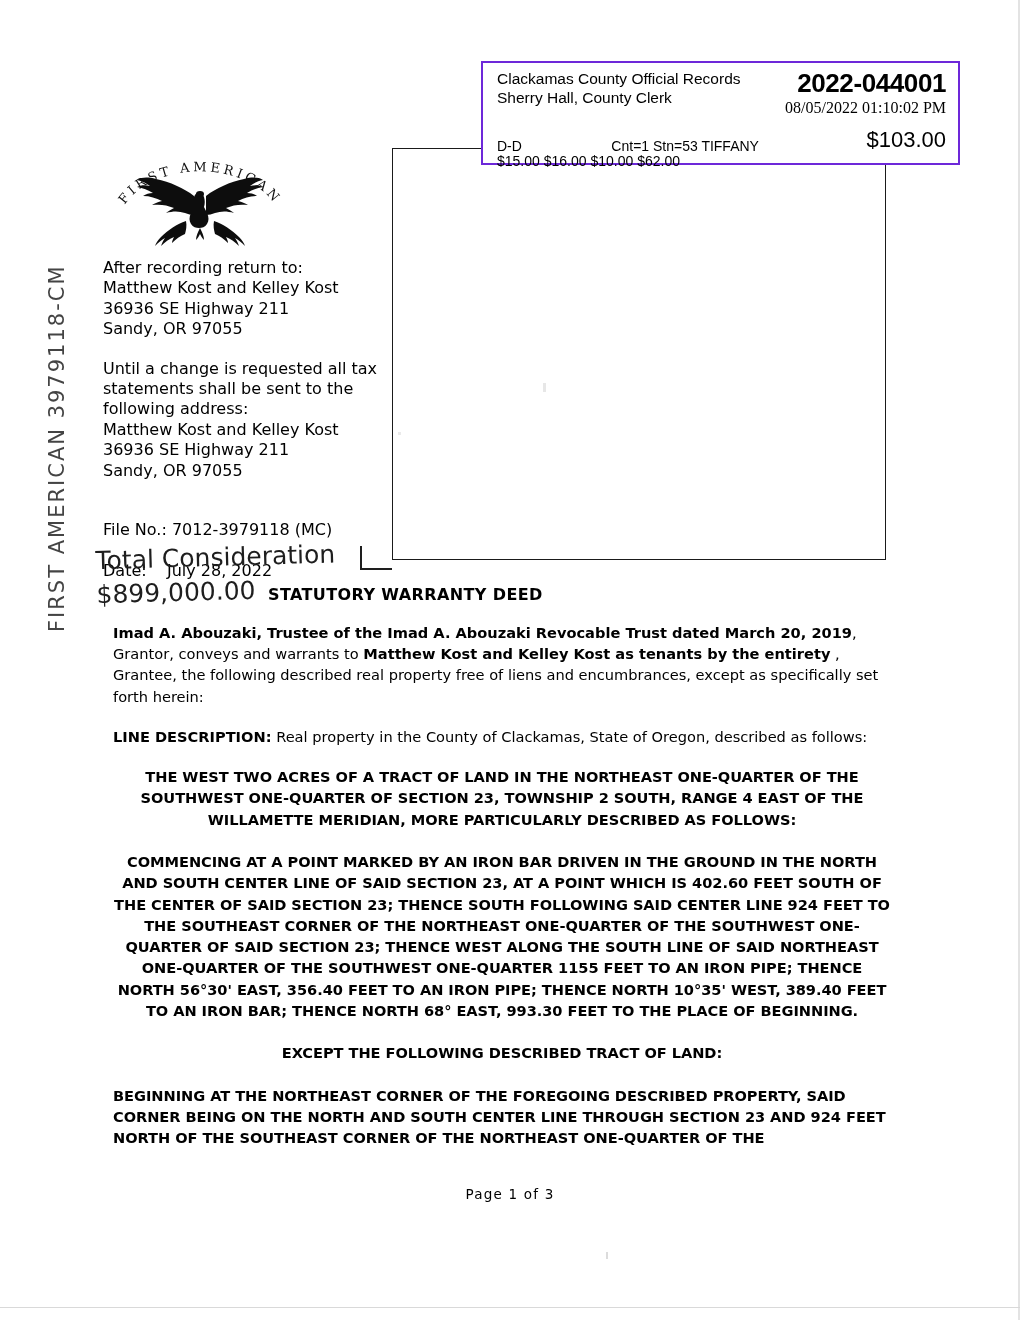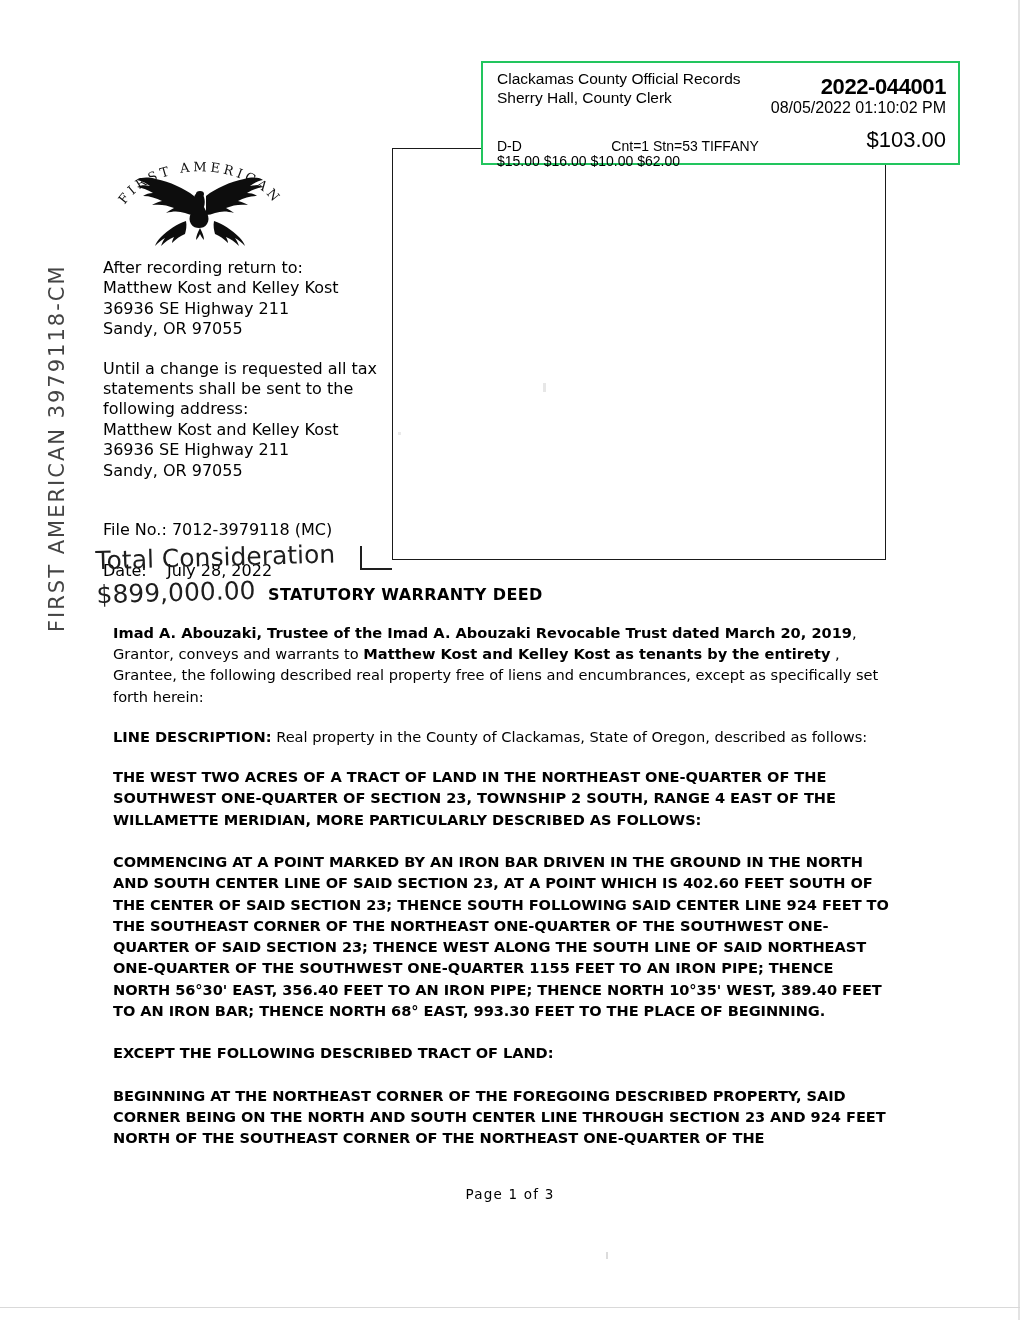--- a/index.html
+++ b/index.html
@@ -20,48 +20,48 @@
     overflow: hidden;
   }
 
   
   #recording-stamp {
     position: absolute;
     left: 481px;
     top: 61px;
     width: 479px;
     height: 104px;
-    border: 2px solid #22c55e;
+    border: 2px solid #6d28d9;
     box-sizing: border-box;
     background: #fff;
     z-index: 5;
   }
   .stamp-row-1 {
     position: absolute;
     left: 14px;
     top: 6px;
     font-family: "Liberation Sans", sans-serif;
     font-size: 15.5px;
     line-height: 19px;
     white-space: pre-line;
   }
   .stamp-docnum {
     position: absolute;
     right: 12px;
-    top: 11px;
+    top: 5px;
     font-family: "Liberation Sans", sans-serif;
-    font-size: 22px;
+    font-size: 26px;
     font-weight: bold;
     letter-spacing: -0.4px;
   }
   .stamp-datetime {
     position: absolute;
     right: 12px;
     top: 36px;
-    font-family: Liberation Sans, sans-serif;
+    font-family: Liberation Serif, serif;
     font-size: 16px;
   }
   .stamp-codes {
     position: absolute;
     left: 14px;
     top: 76px;
     font-family: "Liberation Sans", sans-serif;
     font-size: 14px;
     line-height: 15px;
   }
@@ -188,21 +188,21 @@
     margin: 0 0 19px 0;
     text-align: left;
   }
   .para b { font-weight: bold; text-align: center; }
   .para.allcaps {
     font-weight: bold;
     font-size: 14.6px;
     line-height: 21.3px;
     letter-spacing: -0.05px;
   }
-  .para.tight { margin-bottom: 21px; }
+  .para.tight { margin-bottom: 21px; text-align: center; }
 
   
   #footer {
     position: absolute;
     left: 0;
     top: 1186px;
     width: 1020px;
     text-align: center;
     font-family: "DejaVu Sans", sans-serif;
     font-size: 13.5px;

